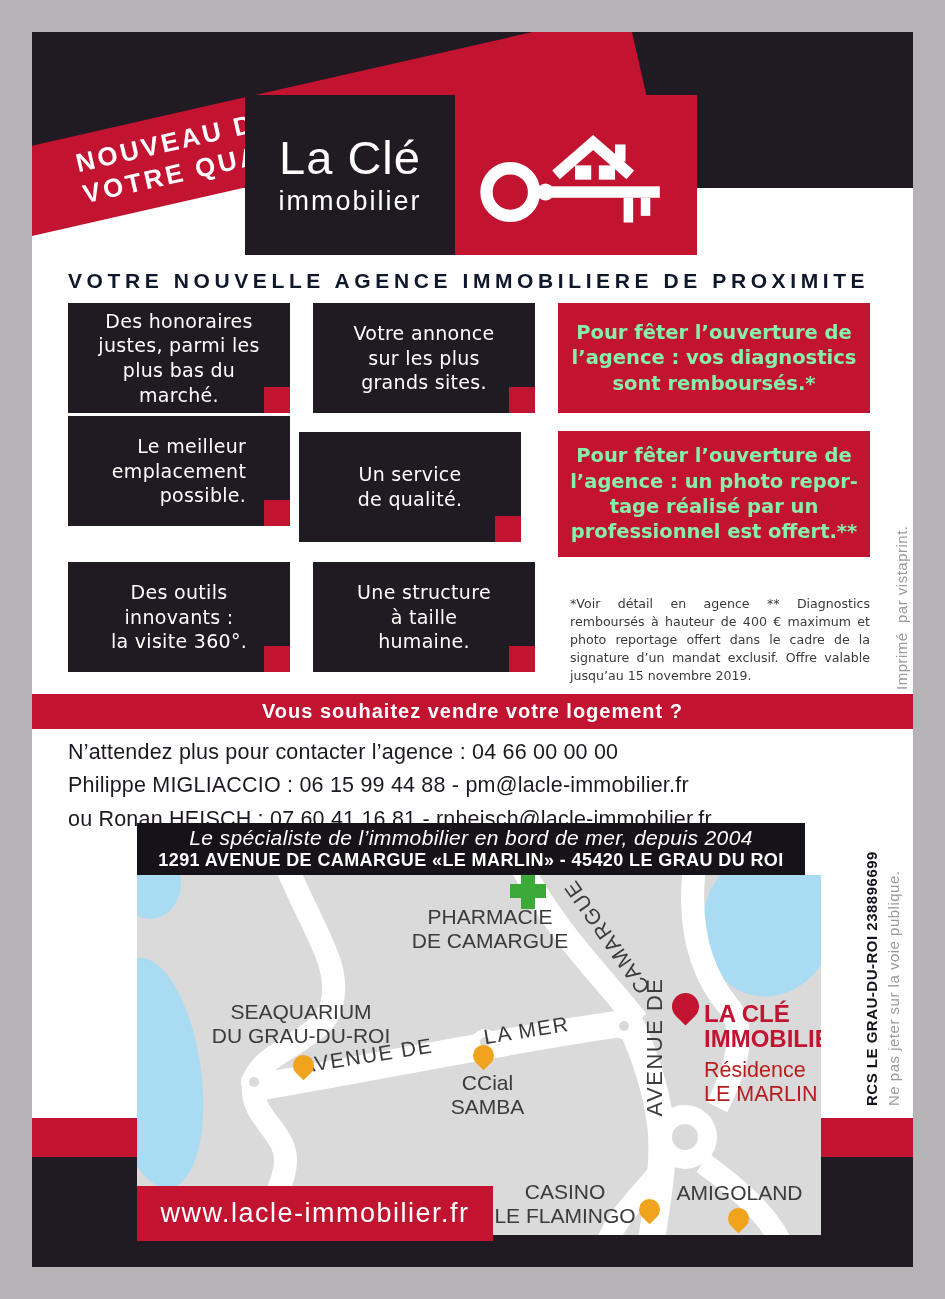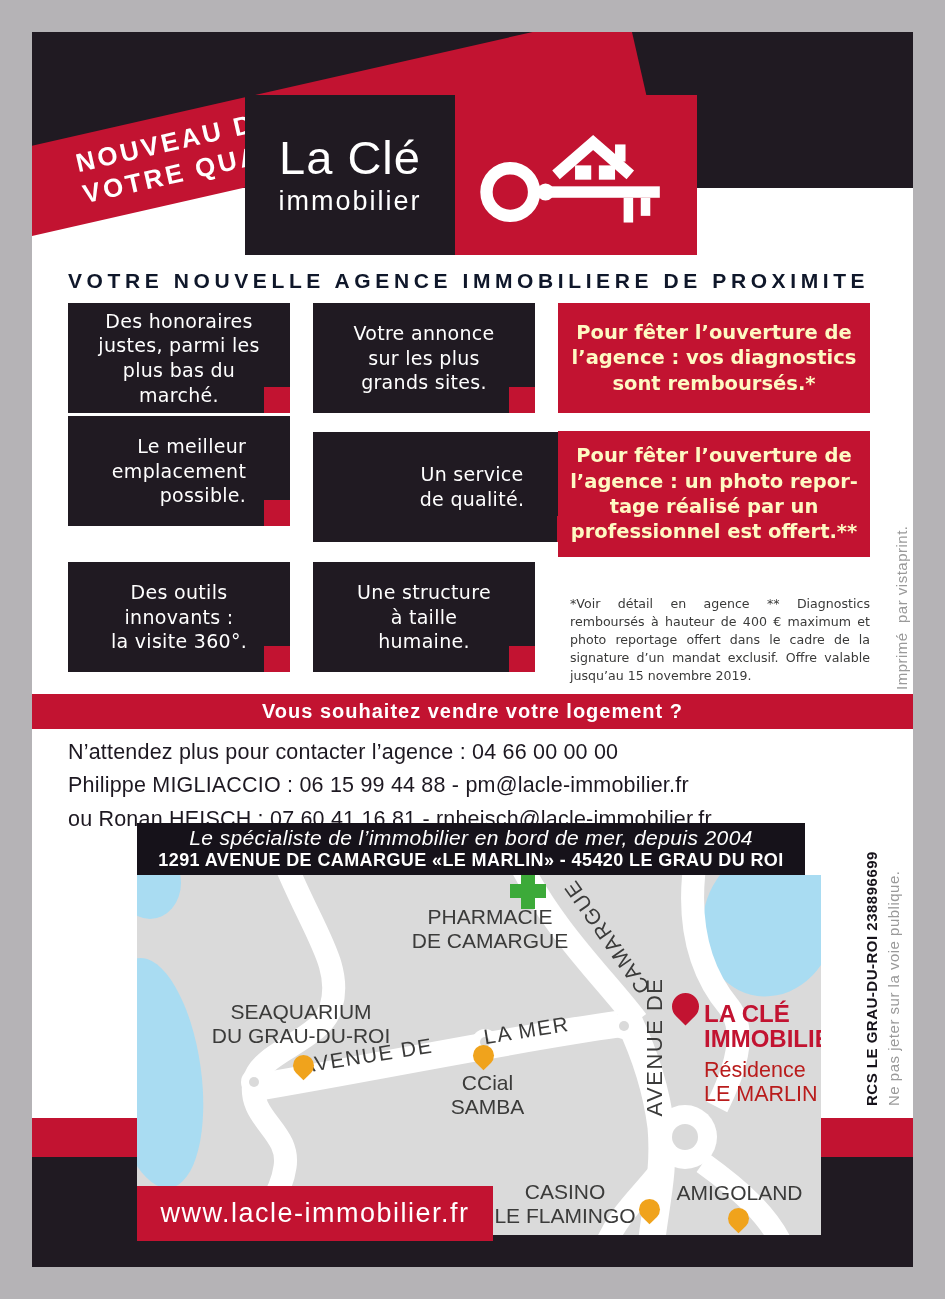--- a/index.html
+++ b/index.html
@@ -16,21 +16,21 @@
   .logo-title{color:#fff;font-size:47px;font-weight:normal;letter-spacing:1px;line-height:1.05;}
   .logo-sub{color:#fff;font-size:27px;font-weight:normal;letter-spacing:2px;margin-top:4px;}
   .key-box{position:absolute;left:423px;top:63px;width:242px;height:160px;background:#c21331;display:flex;align-items:center;justify-content:center;z-index:3;}
 
   .headline{position:absolute;left:36px;top:237px;width:820px;color:#0f172a;font-size:21px;font-weight:bold;letter-spacing:4.6px;white-space:nowrap;}
 
   .bbox{position:absolute;width:222px;height:110px;background:#201a22;display:flex;align-items:center;justify-content:center;text-align:center;}
   .bbox .btxt{color:#fff;font-family:"DejaVu Sans",sans-serif;font-size:19px;line-height:1.3;white-space:pre-line;letter-spacing:0.3px;}
   .corner{position:absolute;right:0;bottom:0;width:26px;height:26px;background:#c21331;}
   .obox{position:absolute;left:526px;width:312px;background:#c21331;display:flex;align-items:center;justify-content:center;text-align:center;}
-  .obox .otxt{color:#fef9c3;font-family:"DejaVu Sans",sans-serif;font-weight:bold;font-size:19.5px;line-height:1.3;white-space:pre-line;}
+  .obox .otxt{color:#86efac;font-family:"DejaVu Sans",sans-serif;font-weight:bold;font-size:19.5px;line-height:1.3;white-space:pre-line;}
 
   .legal{position:absolute;left:538px;top:563px;width:300px;color:#3a3a39;font-family:"DejaVu Sans",sans-serif;font-size:12.6px;line-height:1.42;text-align:justify;}
 
   .banner{position:absolute;left:0;top:662px;width:881px;height:35px;background:#c21331;display:flex;align-items:center;justify-content:center;}
   .banner span{color:#fff;font-size:20px;font-weight:600;letter-spacing:1px;}
 
   .contact{position:absolute;left:36px;top:704px;color:#1d1821;font-size:21.5px;line-height:1.55;white-space:pre-line;letter-spacing:0.2px;}
 
   .map-header{position:absolute;left:105px;top:791px;width:668px;height:52px;background:#16121a;display:flex;flex-direction:column;align-items:center;justify-content:center;z-index:4;}
   .mh1{color:#fff;font-style:italic;font-size:21px;letter-spacing:0.4px;line-height:1.1;}
@@ -115,21 +115,21 @@
 l’agence : vos diagnostics
 sont remboursés.*</span>
     </div>
 
     <div class="bbox" style="left:36px;top:384px;text-align:right;">
       <span class="btxt">Le meilleur
 emplacement
 possible.</span>
       <span class="corner"></span>
     </div>
-    <div class="bbox" style="left:281px;top:400px;padding-left:48px;">
+    <div class="bbox" style="left:267px;top:400px;">
       <span class="btxt">Un service
 de qualité.</span>
       <span class="corner"></span>
     </div>
     <div class="obox" style="top:399px;height:126px;">
       <span class="otxt">Pour fêter l’ouverture de
 l’agence : un photo repor-
 tage réalisé par un
 professionnel est offert.**</span>
     </div>

